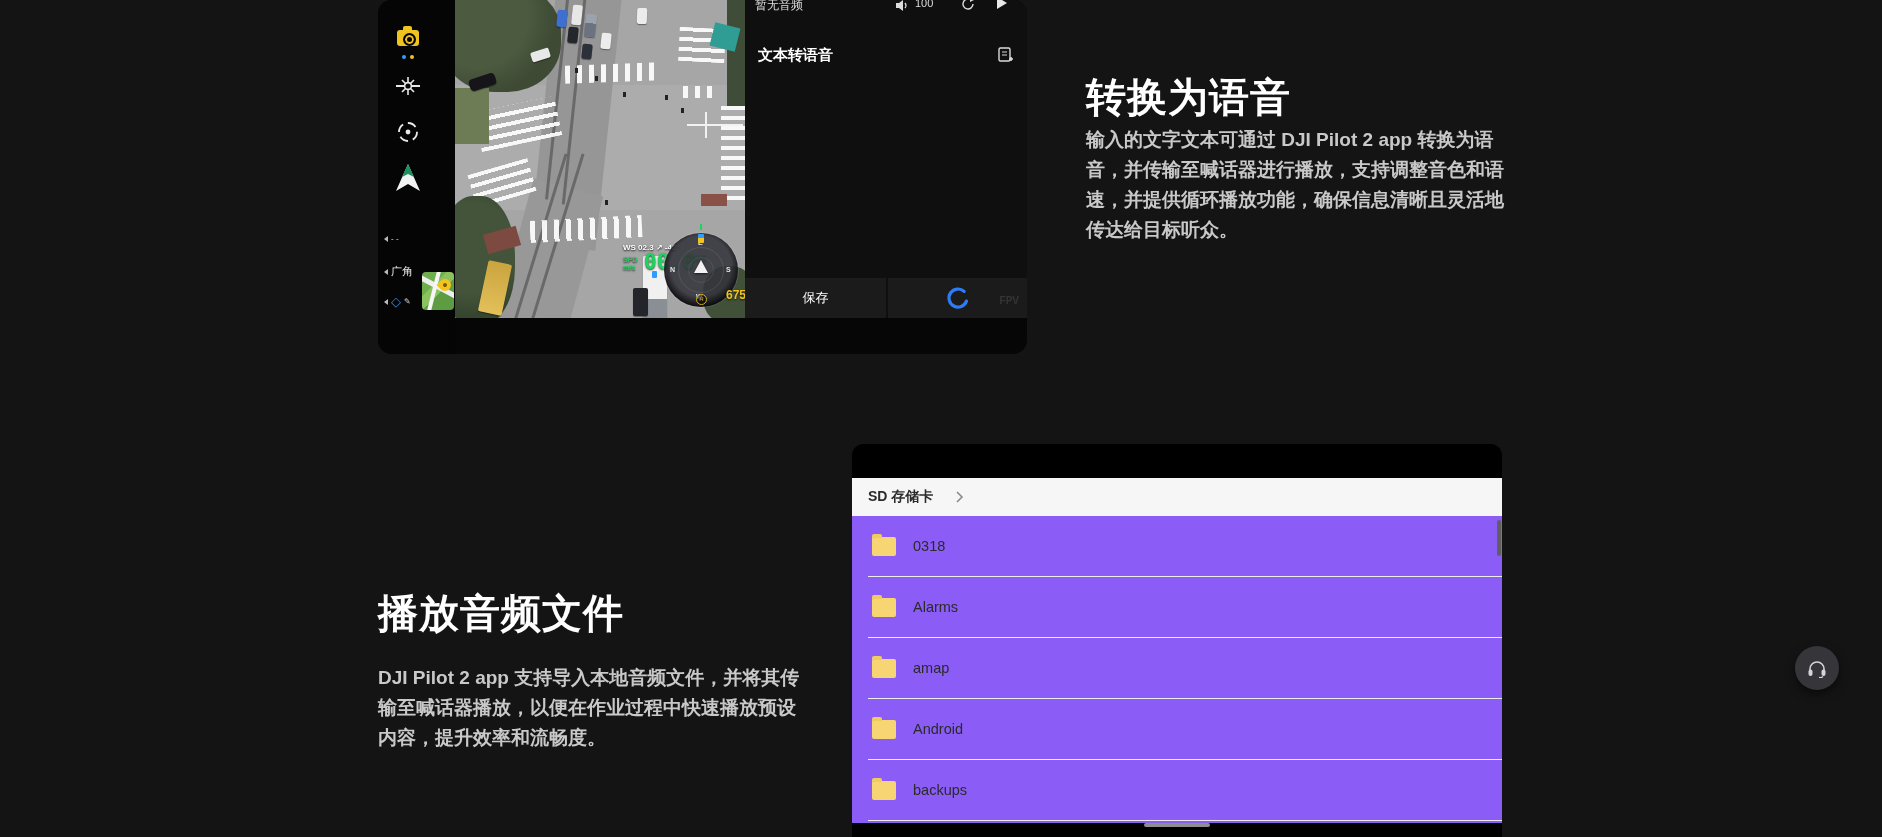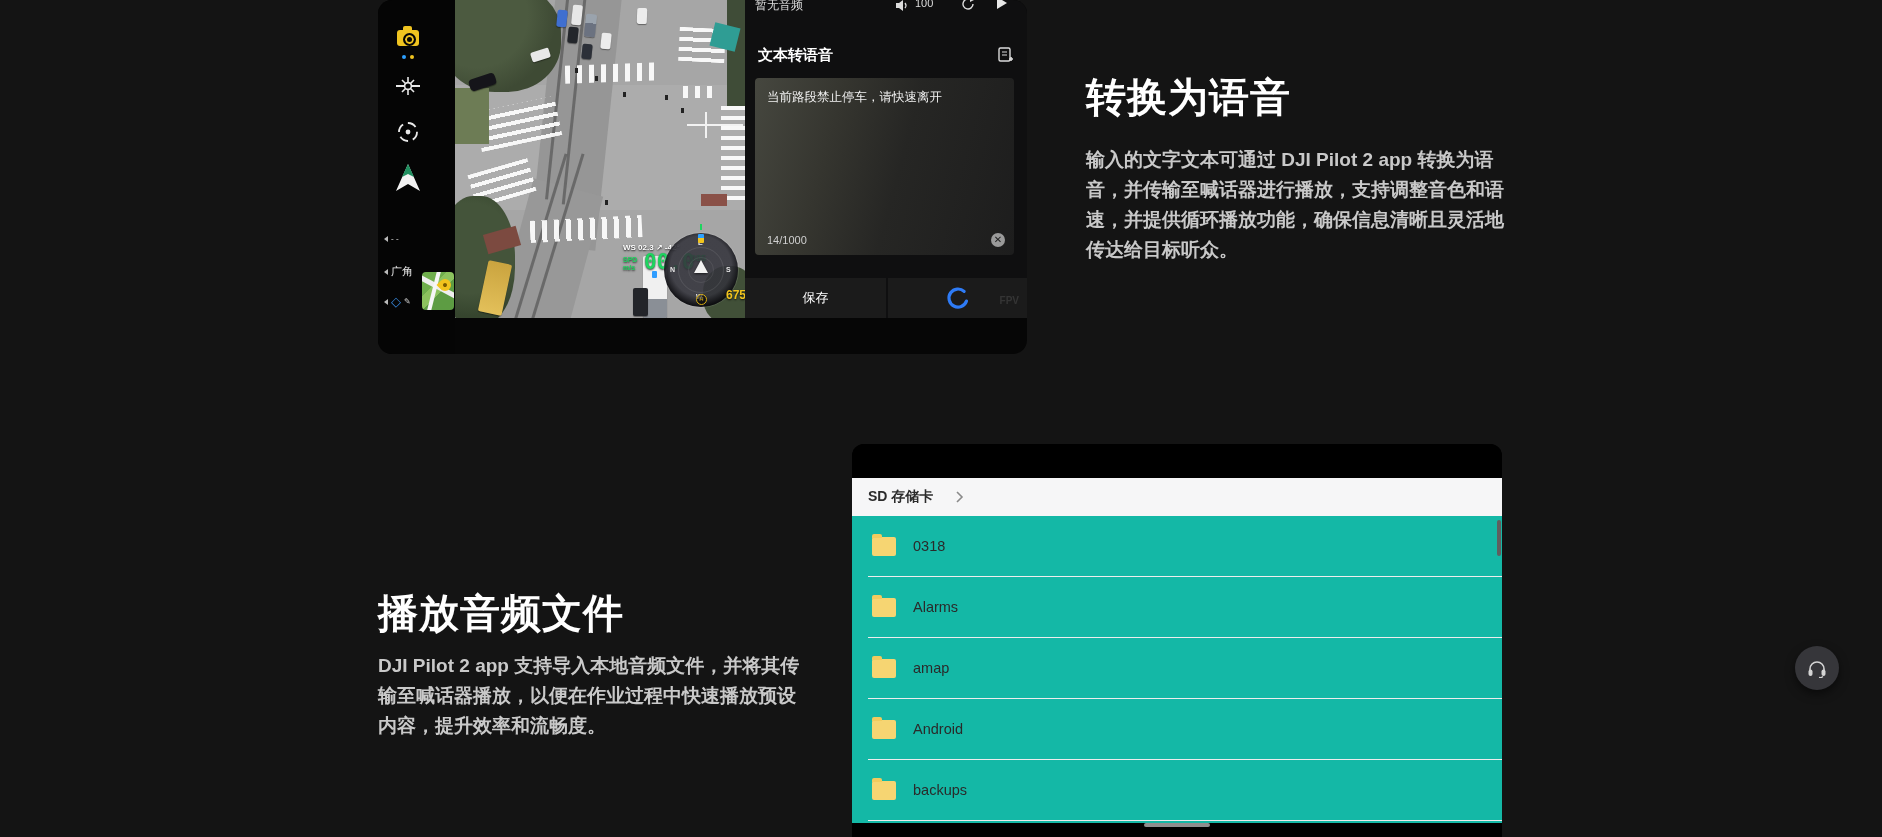--- a/index.html
+++ b/index.html
@@ -57,21 +57,21 @@
 
   
   .sec-title{color:#ffffff;font-size:40px;font-weight:800;letter-spacing:1px;}
   .sec-body{color:#c9c9c9;font-size:19px;line-height:30px;font-weight:700;}
 
   
   .fbrowser{left:852px;top:444px;width:650px;height:393px;background:#000;border-radius:12px 12px 0 0;overflow:hidden;}
   .fb-head{left:0;top:34px;width:650px;height:38px;background:#f6f6f7;border-bottom:1px solid #e6e6e6;display:flex;align-items:center;}
   .fb-bc{margin-left:16px;color:#2b2b2b;font-size:14px;font-weight:bold;}
   .fb-chev{margin-left:22px;color:#8a8a8a;font-size:14px;}
-  .fb-list{left:0;top:72px;width:650px;height:307px;background:#14b8a6;}
+  .fb-list{left:0;top:72px;width:650px;height:307px;background:#8b5cf6;}
   .fb-row{position:absolute;left:0;width:650px;height:61px;}
   .fb-row .divider{position:absolute;left:16px;right:0;bottom:0;height:1px;background:#ededed;}
   .folder{position:absolute;left:20px;top:21px;width:24px;height:19px;background:#f6d572;border-radius:2px;}
   .folder:before{content:"";position:absolute;left:0;top:-3px;width:10px;height:4px;background:#f1cb5e;border-radius:2px 2px 0 0;}
   .fb-name{position:absolute;left:61px;top:22px;color:#2a2a2a;font-size:14.5px;}
   .fb-scroll{right:1px;top:76px;width:4px;height:36px;background:#5f5f5f;border-radius:2px;}
   .fb-bottom{left:0;top:379px;width:650px;height:14px;background:#000;}
   .home-ind{position:absolute;left:292px;top:0;width:66px;height:4px;border-radius:2px;background:#8e8e8e;}
 
   
@@ -225,46 +225,41 @@
       <div class="abs" style="right:13px;top:46px;">
         <svg width="18" height="18" viewBox="0 0 18 18">
           <rect x="3" y="2" width="11" height="13" rx="1.5" fill="none" stroke="#dcdcdc" stroke-width="1.4"></rect>
           <line x1="6" y1="6" x2="11" y2="6" stroke="#dcdcdc" stroke-width="1.2"></line>
           <line x1="6" y1="9" x2="11" y2="9" stroke="#dcdcdc" stroke-width="1.2"></line>
           <line x1="13" y1="13" x2="17" y2="13" stroke="#dcdcdc" stroke-width="1.6"></line>
           <line x1="15" y1="11" x2="15" y2="15" stroke="#dcdcdc" stroke-width="1.6"></line>
         </svg>
       </div>
 
-      <div class="abs tts-area">
-        <div class="tts-text">当前路段禁止停车，请快速离开</div>
-        <div class="tts-count">14/1000</div>
-        <div class="clear-btn">✕</div>
-      </div>
 
       <div class="abs tts-btn" style="left:0;width:141px;">
         <span>保存</span>
       </div>
       <div class="abs tts-btn" style="left:143px;width:139px;">
         <svg width="26" height="26" viewBox="0 0 26 26" style="transform:rotate(20deg);">
           <path d="M22 13a9 9 0 1 1-5.5-8.3" stroke="#2e7bf6" stroke-width="3.2" fill="none" stroke-linecap="round"></path>
         </svg>
         <span class="fpv">FPV</span>
       </div>
     </div>
   </div>
 
   <div class="abs" style="left:1086px;top:70px;width:424px;">
     <div class="sec-title">转换为语音</div>
-    <div class="sec-body" style="margin-top:20px;">输入的文字文本可通过 DJI Pilot 2 app 转换为语音，并传输至喊话器进行播放，支持调整音色和语速，并提供循环播放功能，确保信息清晰且灵活地传达给目标听众。</div>
+    <div class="sec-body" style="">输入的文字文本可通过 DJI Pilot 2 app 转换为语音，并传输至喊话器进行播放，支持调整音色和语速，并提供循环播放功能，确保信息清晰且灵活地传达给目标听众。</div>
   </div>
 
   <div class="abs" style="left:378px;top:586px;width:424px;">
     <div class="sec-title">播放音频文件</div>
-    <div class="sec-body" style="margin-top:10px;">DJI Pilot 2 app 支持导入本地音频文件，并将其传输至喊话器播放，以便在作业过程中快速播放预设内容，提升效率和流畅度。</div>
+    <div class="sec-body" style="margin-top:22px;">DJI Pilot 2 app 支持导入本地音频文件，并将其传输至喊话器播放，以便在作业过程中快速播放预设内容，提升效率和流畅度。</div>
   </div>
 
   <div class="abs fbrowser">
     <div class="abs" style="left:0;top:0;width:650px;height:34px;background:#000;"></div>
     <div class="abs fb-head">
       <span class="fb-bc">SD 存储卡</span>
       <svg class="fb-chev" width="9" height="14" viewBox="0 0 9 14" style="margin-left:22px;">
         <polyline points="2,2 7,7 2,12" fill="none" stroke="#8a8a8a" stroke-width="1.6"></polyline>
       </svg>
     </div>

